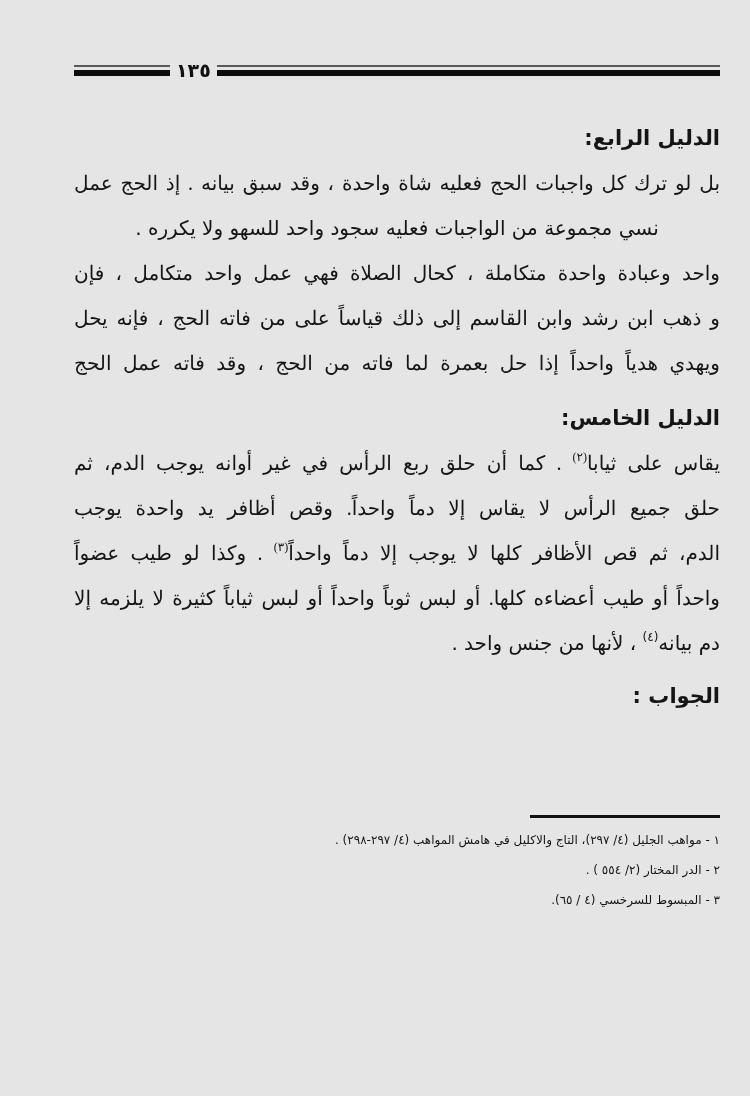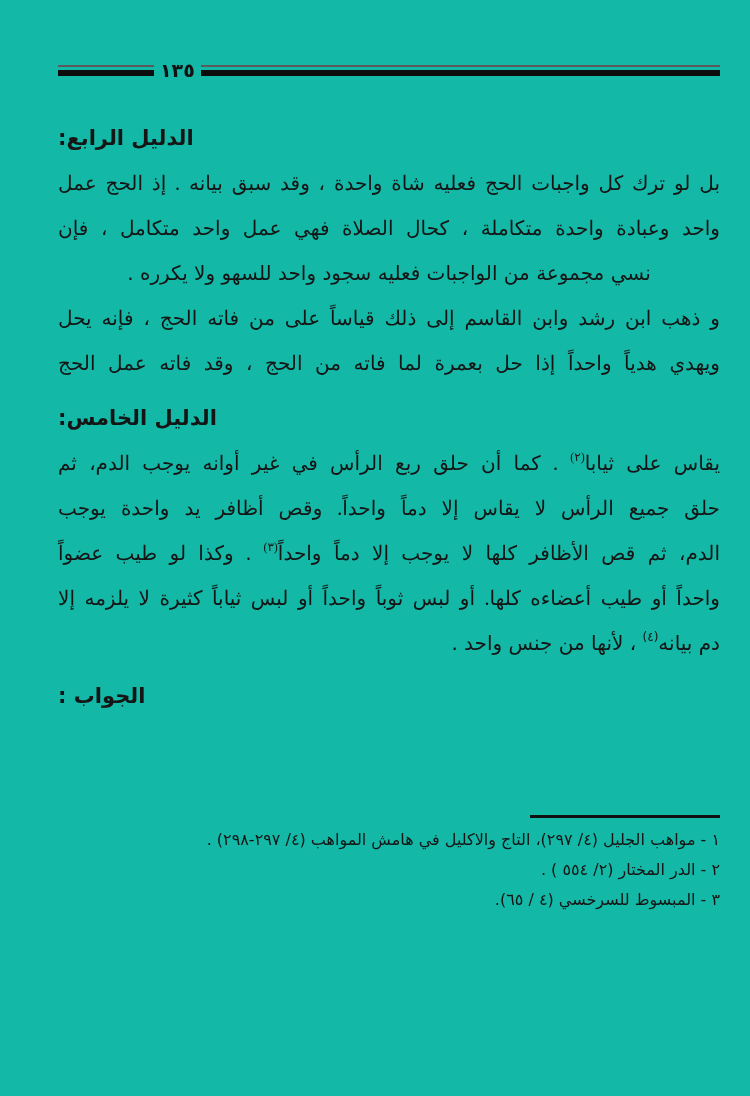--- a/index.html
+++ b/index.html
@@ -1,25 +1,25 @@
 <!DOCTYPE html>
 <html lang="ar" dir="rtl"><head>
 <meta charset="utf-8">
 <style>
   html, body { margin: 0; padding: 0; background: #ffffff; }
   .page {
     position: relative;
     width: 750px;
     height: 1096px;
     box-sizing: border-box;
-    background: #14b8a6;
+    background: #e5e5e5;
     color: #151515;
     direction: rtl;
     font-family: "DejaVu Sans", sans-serif;
-    padding: 58px 30px 0 58px;
+    padding: 58px 30px 0 74px;
     overflow: hidden;
   }
 
   
   .page-header {
     display: flex;
     direction: ltr;           
     align-items: center;
     height: 24px;
   }
@@ -41,40 +41,40 @@
     color: #111;
     white-space: nowrap;
   }
 
   
   .body-text { font-size: 20px; line-height: 45px; }
   .heading {
     font-weight: bold;
     font-size: 21px;
     line-height: 45px;
-    text-align: left;
+    text-align: right;
   }
   .h-first  { margin-top: 34px; }
   .h-mid    { margin-top: 10px; }
   .h-answer { margin-top: 8px; }
 
   .line { line-height: 45px; }
   .line.just   { text-align: justify; text-align-last: justify; font-family: Liberation Serif, serif; }
   .line.center { text-align: center; }
   .line.start  { text-align: right; }
 
   .fn-mark {
     font-size: 12px;
     line-height: 0;
     vertical-align: 9px;
     letter-spacing: 0;
   }
 
   
-  .footnotes { margin-top: 96px; font-size: 16px; line-height: 30px; }
+  .footnotes { margin-top: 96px; font-size: 12px; line-height: 30px; }
   .fn-sep {
     width: 190px;
     height: 3px;
     background: #101010;
     margin-bottom: 7px;   
   }
   .fn-line { text-align: right; white-space: nowrap; }
 </style>
 </head>
 <body>
@@ -91,22 +91,22 @@
       <div class="thin"></div>
       <div class="thick"></div>
     </div>
   </div>
 
   <div class="body-text">
 
     <section>
       <div class="heading h-first">الدليل الرابع:</div>
       <div class="line just">بل لو ترك كل واجبات الحج فعليه شاة واحدة ، وقد سبق بيانه . إذ الحج عمل</div>
+      <div class="line center">نسي مجموعة من الواجبات فعليه سجود واحد للسهو ولا يكرره .</div>
       <div class="line just">واحد وعبادة واحدة متكاملة ، كحال الصلاة فهي عمل واحد متكامل ، فإن</div>
-      <div class="line center">نسي مجموعة من الواجبات فعليه سجود واحد للسهو ولا يكرره .</div>
       <div class="line just">و ذهب ابن رشد وابن القاسم إلى ذلك قياساً على من فاته الحج ، فإنه يحل</div>
       <div class="line just">ويهدي هدياً واحداً إذا حل بعمرة لما فاته من الحج ، وقد فاته عمل الحج</div>
     </section>
 
     <section>
       <div class="heading h-mid">الدليل الخامس:</div>
       <div class="line just"><span>يقاس على ثيابا</span><span class="fn-mark">(٢)</span><span> . كما أن حلق ربع الرأس في غير أوانه يوجب الدم، ثم</span></div>
       <div class="line just">حلق جميع الرأس لا يقاس إلا دماً واحداً. وقص أظافر يد واحدة يوجب</div>
       <div class="line just"><span>الدم، ثم قص الأظافر كلها لا يوجب إلا دماً واحداً</span><span class="fn-mark">(٣)</span><span> . وكذا لو طيب عضواً</span></div>
       <div class="line just">واحداً أو طيب أعضاءه كلها. أو لبس ثوباً واحداً أو لبس ثياباً كثيرة لا يلزمه إلا</div>

